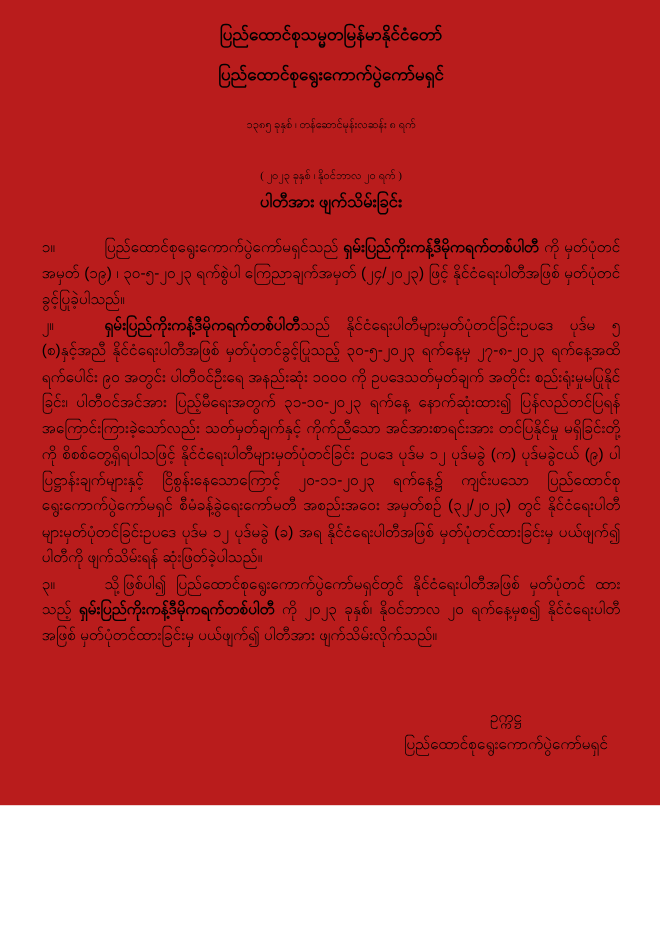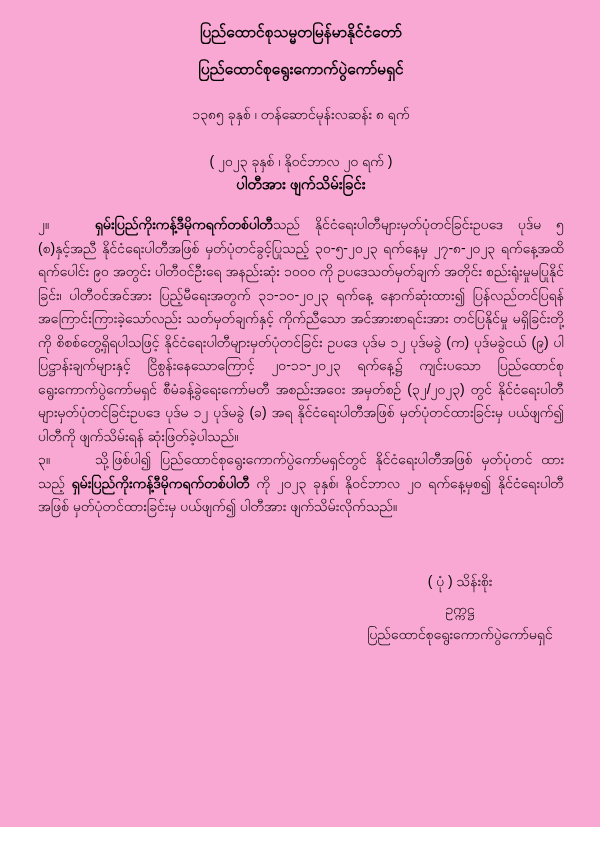--- a/index.html
+++ b/index.html
@@ -10,36 +10,37 @@
   body {
     width: 600px;
     height: 843px;
     color: #000000;
     font-family: "Liberation Sans", "DejaVu Sans", sans-serif;
     overflow: hidden;
   }
   .page {
     box-sizing: border-box;
     width: 600px;
-    height: 827px;
+    height: 732px;
     padding: 0 36px 0 38px;
-    background: #f9a8d4;
+    background: #b91c1c;
   }
   .center { text-align: center; }
   .hdr {
     font-weight: bold;
     font-size: 15.5px;
     line-height: 24px;
   }
   #title1 { padding-top: 20px; }
   #title2 { margin-top: 13px; }
   #title3 { margin-top: 13px; }
   .dateline {
-    font-size: 14px;
+    font-size: 10px;
     line-height: 22px;
+    font-family: Liberation Serif, serif;
   }
   #date-mm { margin-top: 22px; }
   #date-en { margin-top: 25px; }
   .subject {
     font-weight: bold;
     font-size: 15px;
     line-height: 24px;
   }
   #subject1 { margin-top: 15px; }
   #subject2 { }
@@ -75,26 +76,26 @@
   <div id="title1" class="center hdr">ပြည်ထောင်စုသမ္မတမြန်မာနိုင်ငံတော်</div>
   <div id="title2" class="center hdr">ပြည်ထောင်စုရွေးကောက်ပွဲကော်မရှင်</div>
 
   <div id="date-mm" class="center dateline">၁၃၈၅ ခုနှစ် ၊ တန်ဆောင်မုန်းလဆန်း ၈ ရက်</div>
   <div id="date-en" class="center dateline">( ၂၀၂၃ ခုနှစ် ၊ နိုဝင်ဘာလ ၂၀ ရက် )</div>
 
   <div id="subject2" class="center subject">ပါတီအား ဖျက်သိမ်းခြင်း</div>
 
   <div class="bodytext">
 
+    <p class="para"><span class="pnum">၁။</span><span>ပြည်ထောင်စုရွေးကောက်ပွဲကော်မရှင်သည် </span><span class="b">ရှမ်းပြည်ကိုးကန့်ဒီမိုကရက်တစ်ပါတီ</span><span> ကို မှတ်ပုံတင်အမှတ် (၁၉) ၊ ၃၀-၅-၂၀၂၃ ရက်စွဲပါ ကြေညာချက်အမှတ် (၂၄/၂၀၂၃) ဖြင့် နိုင်ငံရေးပါတီအဖြစ် မှတ်ပုံတင်ခွင့်ပြုခဲ့ပါသည်။</span></p>
 
     <p class="para"><span class="pnum">၂။</span><span class="b">ရှမ်းပြည်ကိုးကန့်ဒီမိုကရက်တစ်ပါတီ</span><span>သည် နိုင်ငံရေးပါတီများမှတ်ပုံတင်ခြင်းဥပဒေ ပုဒ်မ ၅ (စ)နှင့်အညီ နိုင်ငံရေးပါတီအဖြစ် မှတ်ပုံတင်ခွင့်ပြုသည့် ၃၀-၅-၂၀၂၃ ရက်နေ့မှ ၂၇-၈-၂၀၂၃ ရက်နေ့အထိ ရက်ပေါင်း ၉၀ အတွင်း ပါတီဝင်ဦးရေ အနည်းဆုံး ၁၀၀၀ ကို ဥပဒေသတ်မှတ်ချက် အတိုင်း စည်းရုံးမှုမပြုနိုင်ခြင်း၊ ပါတီဝင်အင်အား ပြည့်မီရေးအတွက် ၃၁-၁၀-၂၀၂၃ ရက်နေ့ နောက်ဆုံးထား၍ ပြန်လည်တင်ပြရန် အကြောင်းကြားခဲ့သော်လည်း သတ်မှတ်ချက်နှင့် ကိုက်ညီသော အင်အားစာရင်းအား တင်ပြနိုင်မှု မရှိခြင်းတို့ကို စိစစ်တွေ့ရှိရပါသဖြင့် နိုင်ငံရေးပါတီများမှတ်ပုံတင်ခြင်း ဥပဒေ ပုဒ်မ ၁၂ ပုဒ်မခွဲ (က) ပုဒ်မခွဲငယ် (၉) ပါ ပြဋ္ဌာန်းချက်များနှင့် ငြိစွန်းနေသောကြောင့် ၂၀-၁၁-၂၀၂၃ ရက်နေ့၌ ကျင်းပသော ပြည်ထောင်စုရွေးကောက်ပွဲကော်မရှင် စီမံခန့်ခွဲရေးကော်မတီ အစည်းအဝေး အမှတ်စဉ် (၃၂/၂၀၂၃) တွင် နိုင်ငံရေးပါတီများမှတ်ပုံတင်ခြင်းဥပဒေ ပုဒ်မ ၁၂ ပုဒ်မခွဲ (ခ) အရ နိုင်ငံရေးပါတီအဖြစ် မှတ်ပုံတင်ထားခြင်းမှ ပယ်ဖျက်၍ ပါတီကို ဖျက်သိမ်းရန် ဆုံးဖြတ်ခဲ့ပါသည်။</span></p>
 
     <p class="para"><span class="pnum">၃။</span><span>သို့ဖြစ်ပါ၍ ပြည်ထောင်စုရွေးကောက်ပွဲကော်မရှင်တွင် နိုင်ငံရေးပါတီအဖြစ် မှတ်ပုံတင် ထားသည့် </span><span class="b">ရှမ်းပြည်ကိုးကန့်ဒီမိုကရက်တစ်ပါတီ</span><span> ကို ၂၀၂၃ ခုနှစ်၊ နိုဝင်ဘာလ ၂၀ ရက်နေ့မှစ၍ နိုင်ငံရေးပါတီအဖြစ် မှတ်ပုံတင်ထားခြင်းမှ ပယ်ဖျက်၍ ပါတီအား ဖျက်သိမ်းလိုက်သည်။</span></p>
 
   </div>
 
   <div class="sig">
-    <div class="sig-line" id="sig-name">( ပုံ ) သိန်းစိုး</div>
     <div class="sig-line" id="sig-position">ဥက္ကဋ္ဌ</div>
     <div class="sig-line" id="sig-org">ပြည်ထောင်စုရွေးကောက်ပွဲကော်မရှင်</div>
   </div>
 
 </div>
 
 </body></html>

